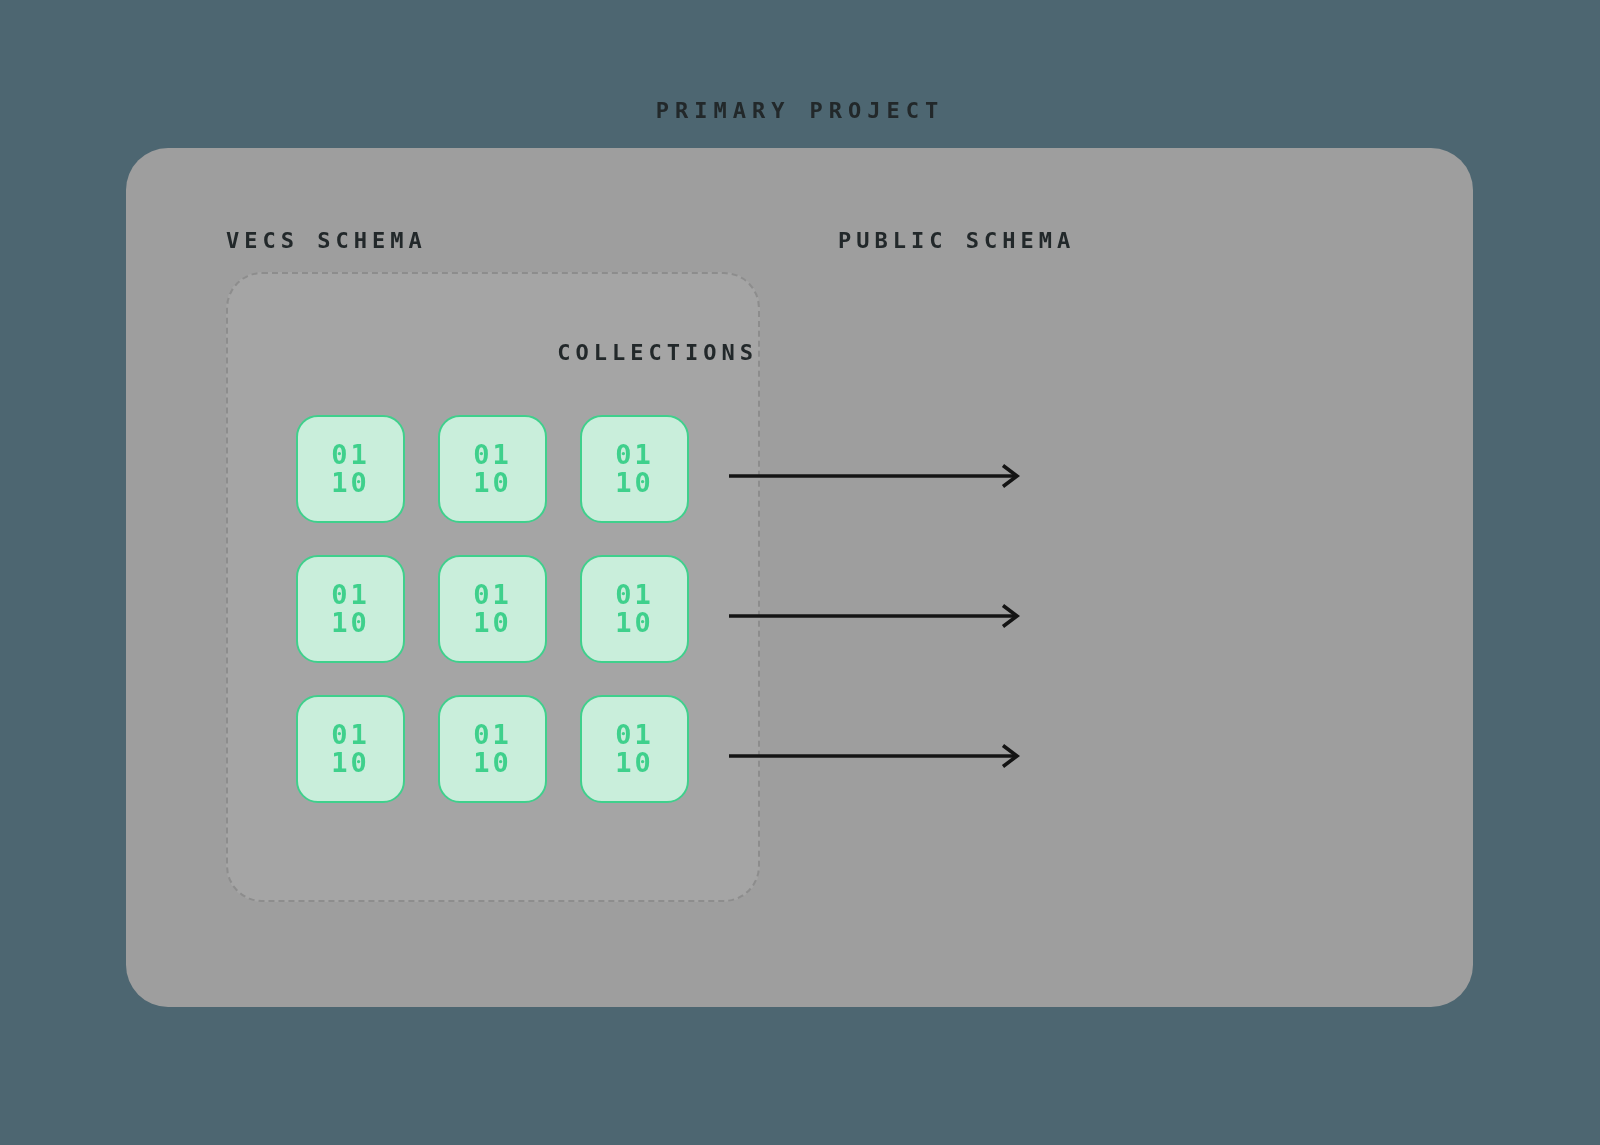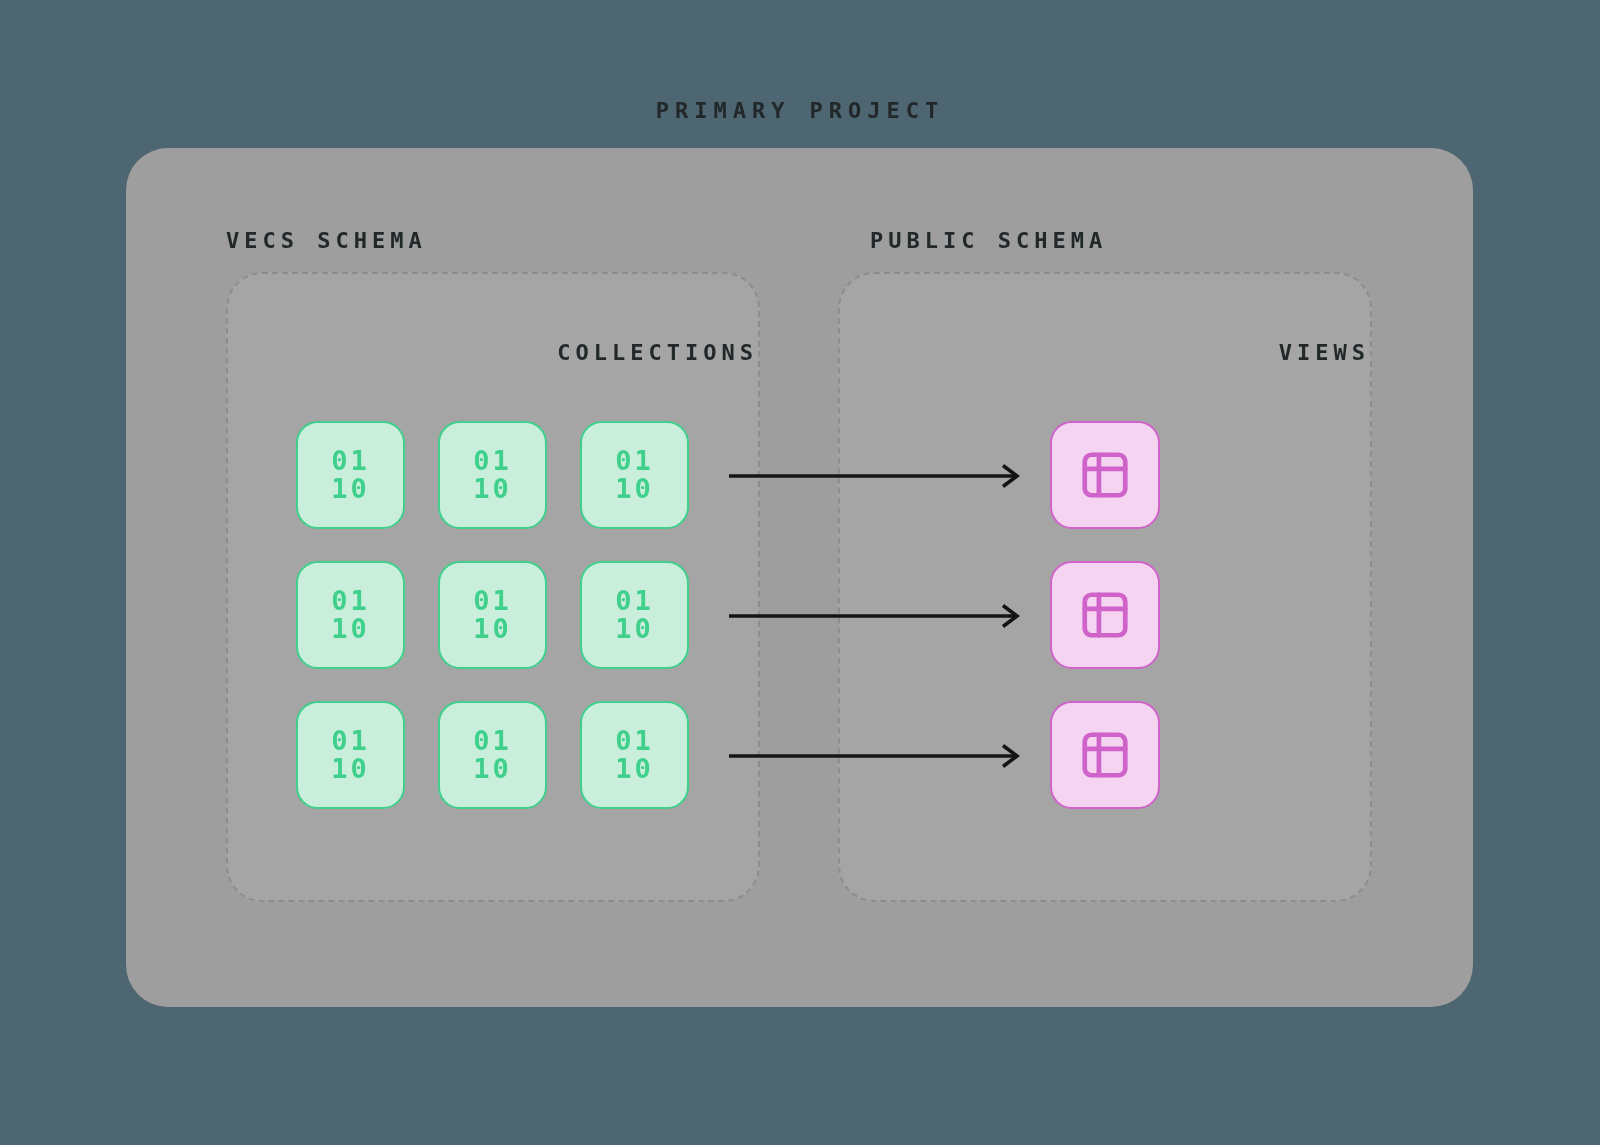--- a/index.html
+++ b/index.html
@@ -46,21 +46,21 @@
     position: absolute;
     top: 228px;
     width: 534px;
     text-align: left;
     font-size: 22px;
     font-weight: bold;
     letter-spacing: 5px;
     color: var(--text);
   }
   .schema-label.vecs { left: 226px; }
-  .schema-label.public { left: 870px; }
+  .schema-label.public { left: 838px; }
 
   .schema-panel {
     position: absolute;
     top: 272px;
     width: 534px; height: 630px;
     background: var(--schema-panel);
     border: 2px dashed var(--panel-border);
     border-radius: 36px;
   }
   .schema-panel.vecs { left: 226px; }
@@ -72,21 +72,21 @@
     width: 100%;
     text-align: right;
     font-size: 22px;
     font-weight: bold;
     letter-spacing: 5px;
     color: var(--text);
   }
 
   .collections-grid {
     position: absolute;
-    left: 68px; top: 147px;
+    left: 68px; top: 141px;
     display: grid;
     grid-template-columns: repeat(3, 109px);
     grid-auto-rows: 108px;
     column-gap: 33px;
     row-gap: 32px;
   }
 
   .collection-chip {
     width: 109px; height: 108px;
     background: var(--collection-fill);
@@ -190,48 +190,20 @@
     <span>10</span>
   </div>
 
   <div class="collection-chip">
     <span>01</span>
     <span>10</span>
   </div>
 </div>
   </div>
 
-  <div class="schema-panel public">
-    <div class="panel-title">VIEWS</div>
-    <div class="views-column">
-  <div class="view-chip">
-    <svg viewBox="0 0 24 24" fill="none" stroke-width="2.1" stroke-linecap="round" stroke-linejoin="round">
-      <rect x="3" y="3" width="18" height="18" rx="3"></rect>
-      <line x1="3" y1="9.3" x2="21" y2="9.3"></line>
-      <line x1="9.3" y1="3" x2="9.3" y2="21"></line>
-    </svg>
-  </div>
-
-  <div class="view-chip">
-    <svg viewBox="0 0 24 24" fill="none" stroke-width="2.1" stroke-linecap="round" stroke-linejoin="round">
-      <rect x="3" y="3" width="18" height="18" rx="3"></rect>
-      <line x1="3" y1="9.3" x2="21" y2="9.3"></line>
-      <line x1="9.3" y1="3" x2="9.3" y2="21"></line>
-    </svg>
-  </div>
-
-  <div class="view-chip">
-    <svg viewBox="0 0 24 24" fill="none" stroke-width="2.1" stroke-linecap="round" stroke-linejoin="round">
-      <rect x="3" y="3" width="18" height="18" rx="3"></rect>
-      <line x1="3" y1="9.3" x2="21" y2="9.3"></line>
-      <line x1="9.3" y1="3" x2="9.3" y2="21"></line>
-    </svg>
-  </div>
-</div>
-  </div>
 
   <div id="arrows-layer">
   <div class="flow-arrow" style="top: 462px;">
     <svg viewBox="0 0 300 28" fill="none">
       <line x1="2" y1="14" x2="290" y2="14" stroke-width="3.6"></line>
       <polyline points="276,3.5 290,14 276,24.5" stroke-width="3.6"></polyline>
     </svg>
   </div>
 
   <div class="flow-arrow" style="top: 602px;">

